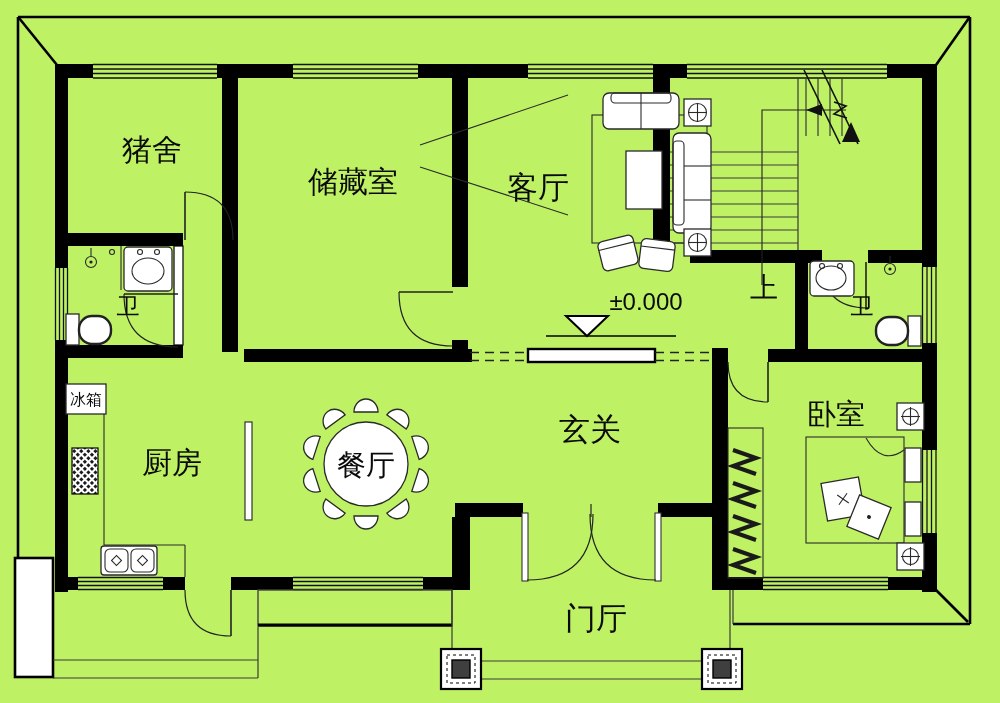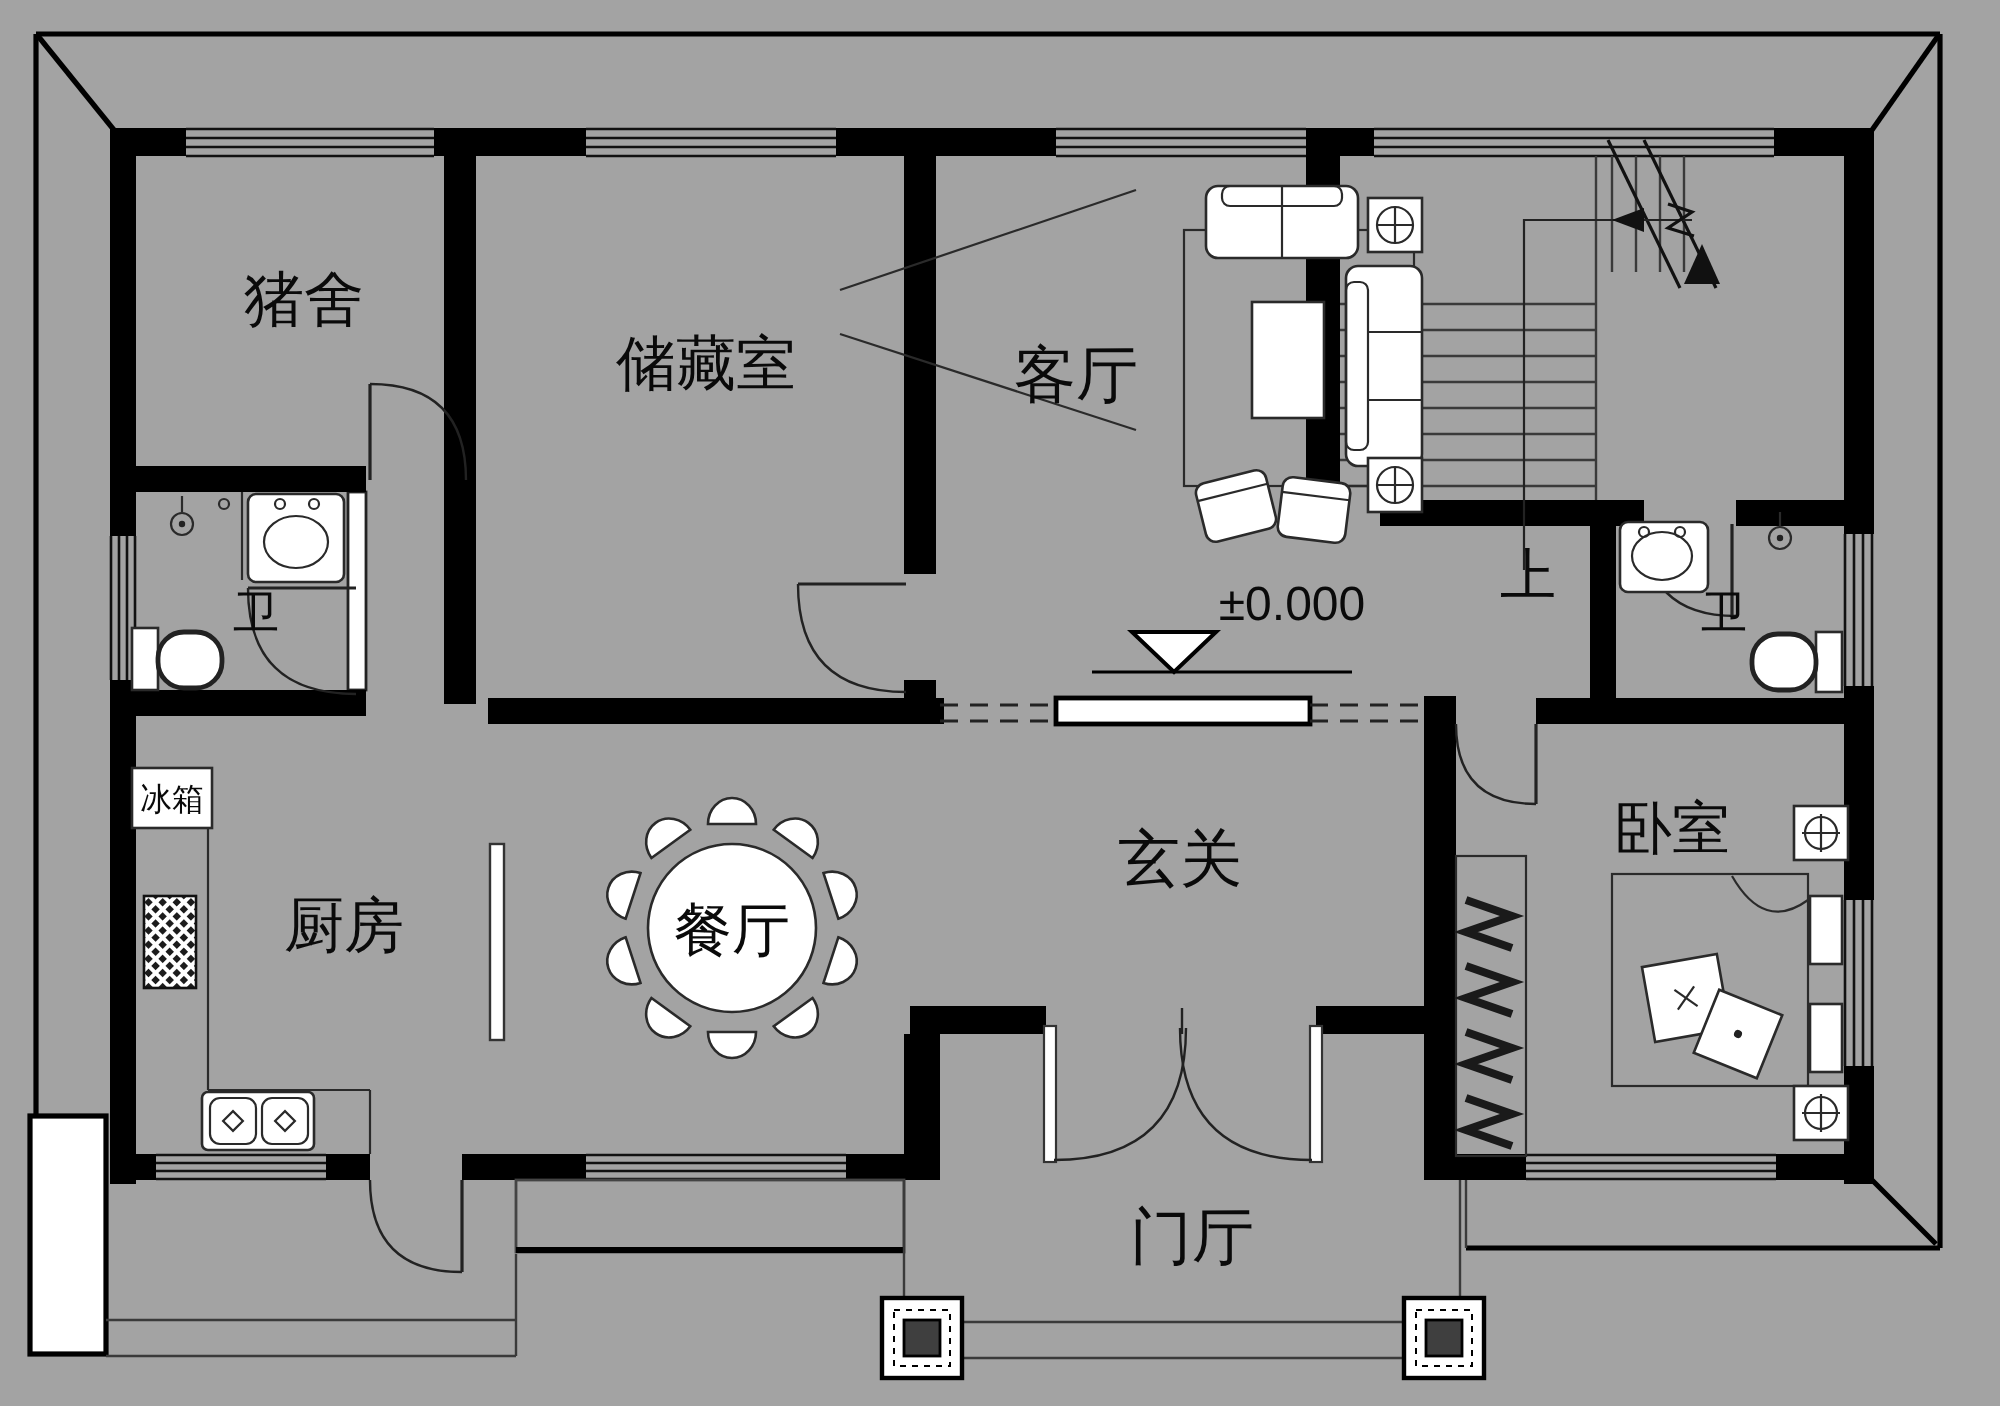--- a/index.html
+++ b/index.html
@@ -1,16 +1,16 @@
 <!DOCTYPE html>
 <html><head>
 <meta charset="utf-8">
 <style>
   html,body{margin:0;padding:0;background:#ffffff;}
-  .stage{position:relative;width:1000px;height:703px;background:#a3a3a3;overflow:hidden;
+  .stage{position:relative;width:1000px;height:703px;background:#bef264;overflow:hidden;
          font-family:"Liberation Sans",sans-serif;}
   svg{display:block;}
   .wall{fill:#000000;stroke:none;}
   .thin{stroke:#3a3a3a;stroke-width:1.2;fill:none;}
   .furn{stroke:#2a2a2a;stroke-width:1.3;fill:#ffffff;}
   .furnln{stroke:#2a2a2a;stroke-width:1.1;fill:none;}
   .winln{stroke:#111111;stroke-width:1.3;fill:none;}
   .door{stroke:#222222;stroke-width:1.2;fill:none;}
   .leaf{stroke:#222222;stroke-width:1.6;fill:none;}
   .eave{stroke:#000000;stroke-width:2.6;fill:none;}

